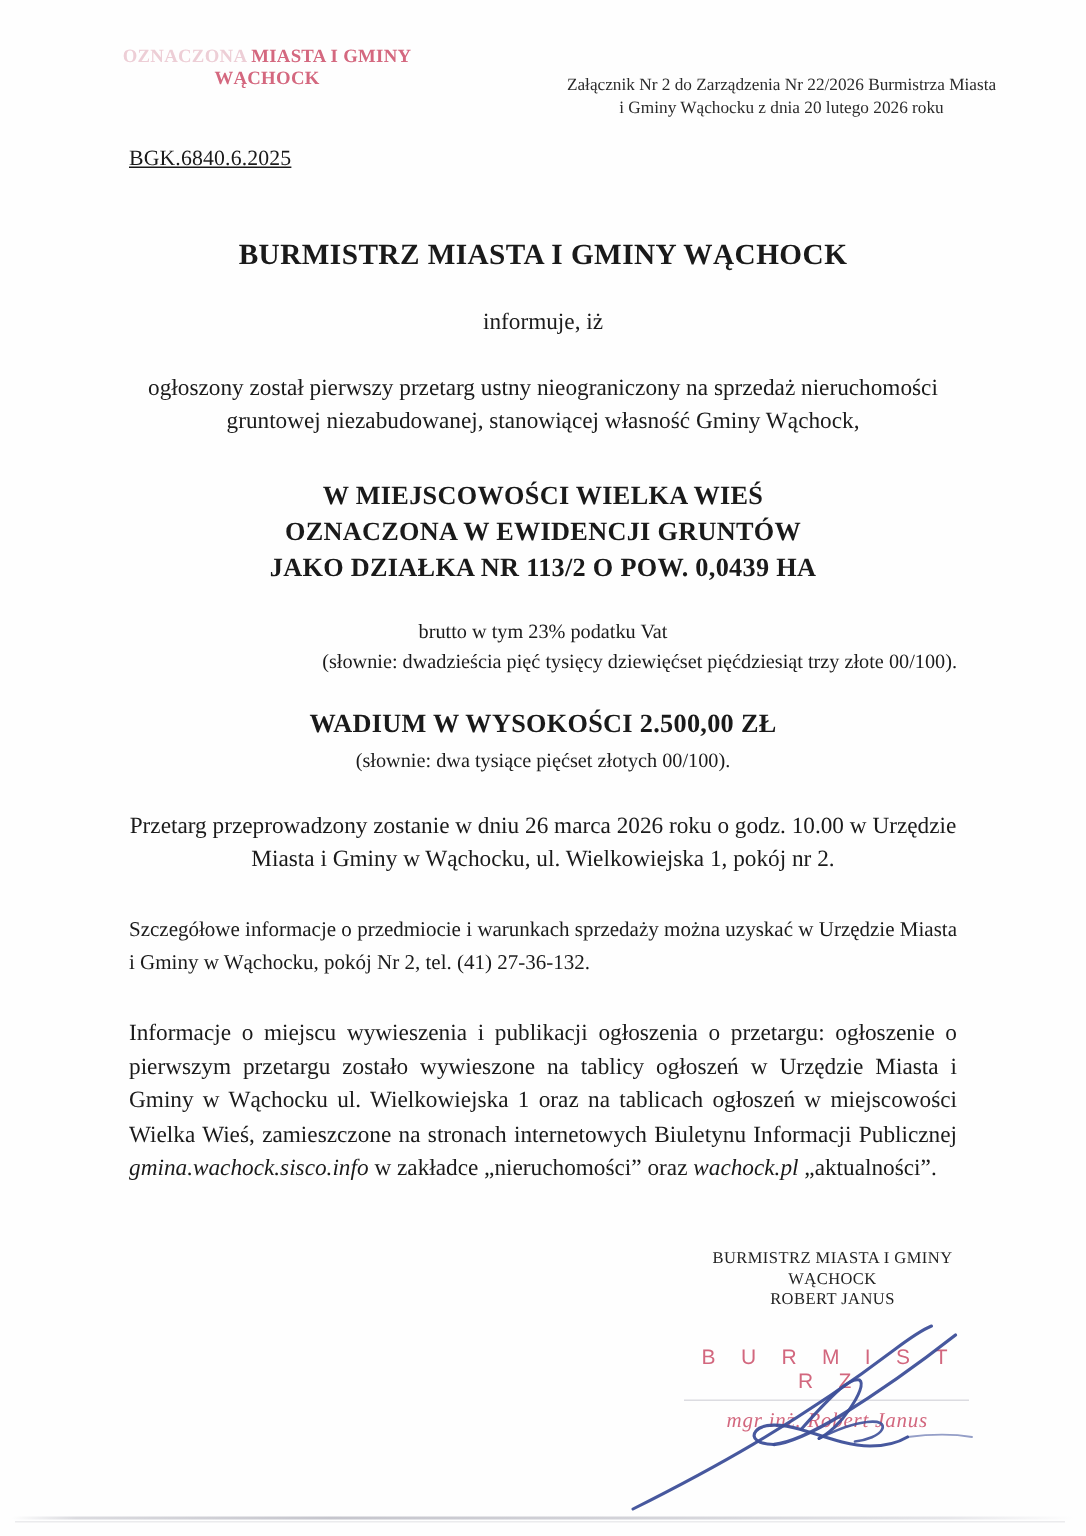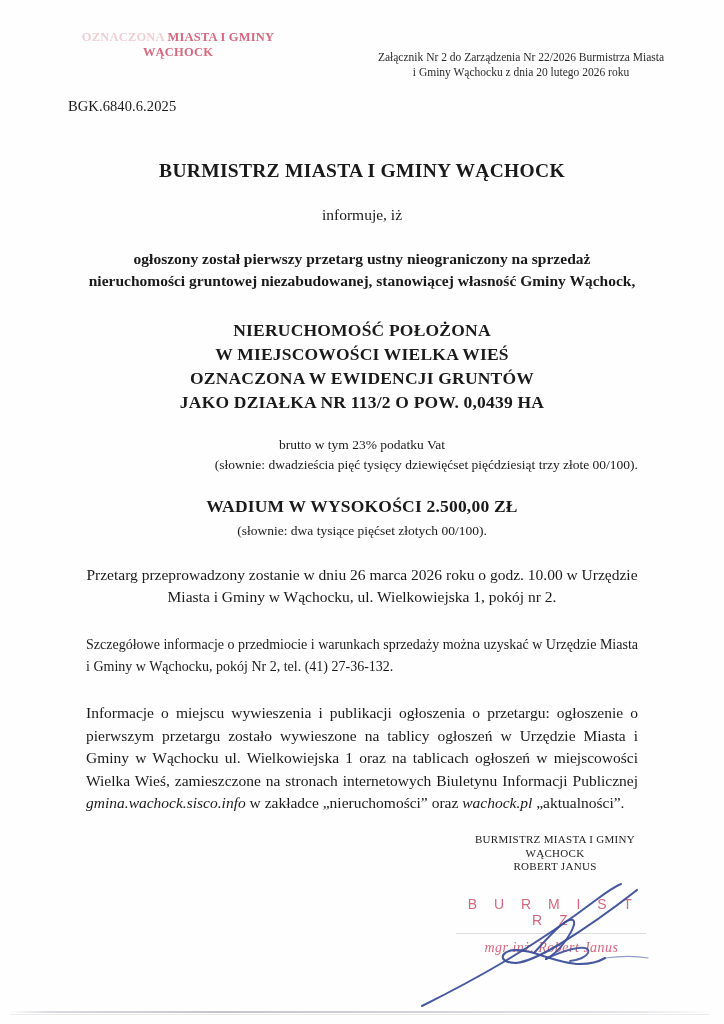--- a/index.html
+++ b/index.html
@@ -53,24 +53,25 @@
     text-align: center;
     font-size: 11.5px;
     line-height: 14.5px;
     color: #2b2b2b;
     margin-left: 12px;
   }
 
   
   .file-sign {
     position: absolute;
-    left: 68px;
+    left: 86px;
     top: 98px;
     font-size: 14.5px;
     letter-spacing: 0.1px;
+    text-decoration: underline;
   }
 
   
   .body-wrap {
     position: absolute;
     left: 86px;
     top: 160px;
     width: 552px;
   }
 
@@ -84,21 +85,20 @@
   .informs {
     text-align: center;
     font-size: 15.5px;
     margin: 16px 0 24px 0;
   }
   .lead-para {
     text-align: center;
     font-size: 15.5px;
     line-height: 22px;
     margin: 4px 0 26px 0;
-    font-weight: bold;
   }
 
   .property-block {
     text-align: center;
     font-weight: bold;
     font-size: 17.5px;
     line-height: 24px;
     letter-spacing: 0.2px;
     margin: 0 0 22px 0;
   }
@@ -269,21 +269,20 @@
 
   <div class="body-wrap">
 
     <h1 class="doc-title">BURMISTRZ MIASTA I GMINY WĄCHOCK</h1>
 
     <p class="informs">informuje, iż</p>
 
     <p class="lead-para">ogłoszony został pierwszy przetarg ustny nieograniczony na sprzedaż nieruchomości gruntowej niezabudowanej, stanowiącej własność Gminy Wąchock,</p>
 
     <div class="property-block">
-      <span class="pline">NIERUCHOMOŚĆ POŁOŻONA</span>
       <span class="pline">W MIEJSCOWOŚCI WIELKA WIEŚ</span>
       <span class="pline">OZNACZONA W EWIDENCJI GRUNTÓW</span>
       <span class="pline">JAKO DZIAŁKA NR 113/2 O POW. 0,0439 HA</span>
     </div>
 
     <p class="price-sub">brutto w tym 23% podatku Vat</p>
     <p class="price-words">(słownie: dwadzieścia pięć tysięcy dziewięćset pięćdziesiąt trzy złote 00/100).</p>
 
     <p class="wadium-head">WADIUM W WYSOKOŚCI 2.500,00 ZŁ</p>
     <p class="wadium-words">(słownie: dwa tysiące pięćset złotych 00/100).</p>

